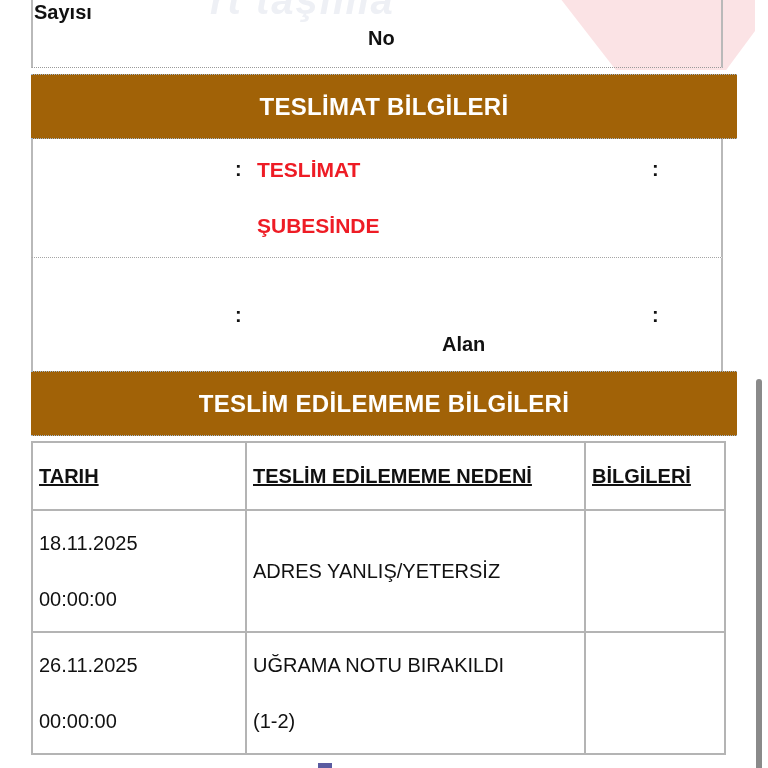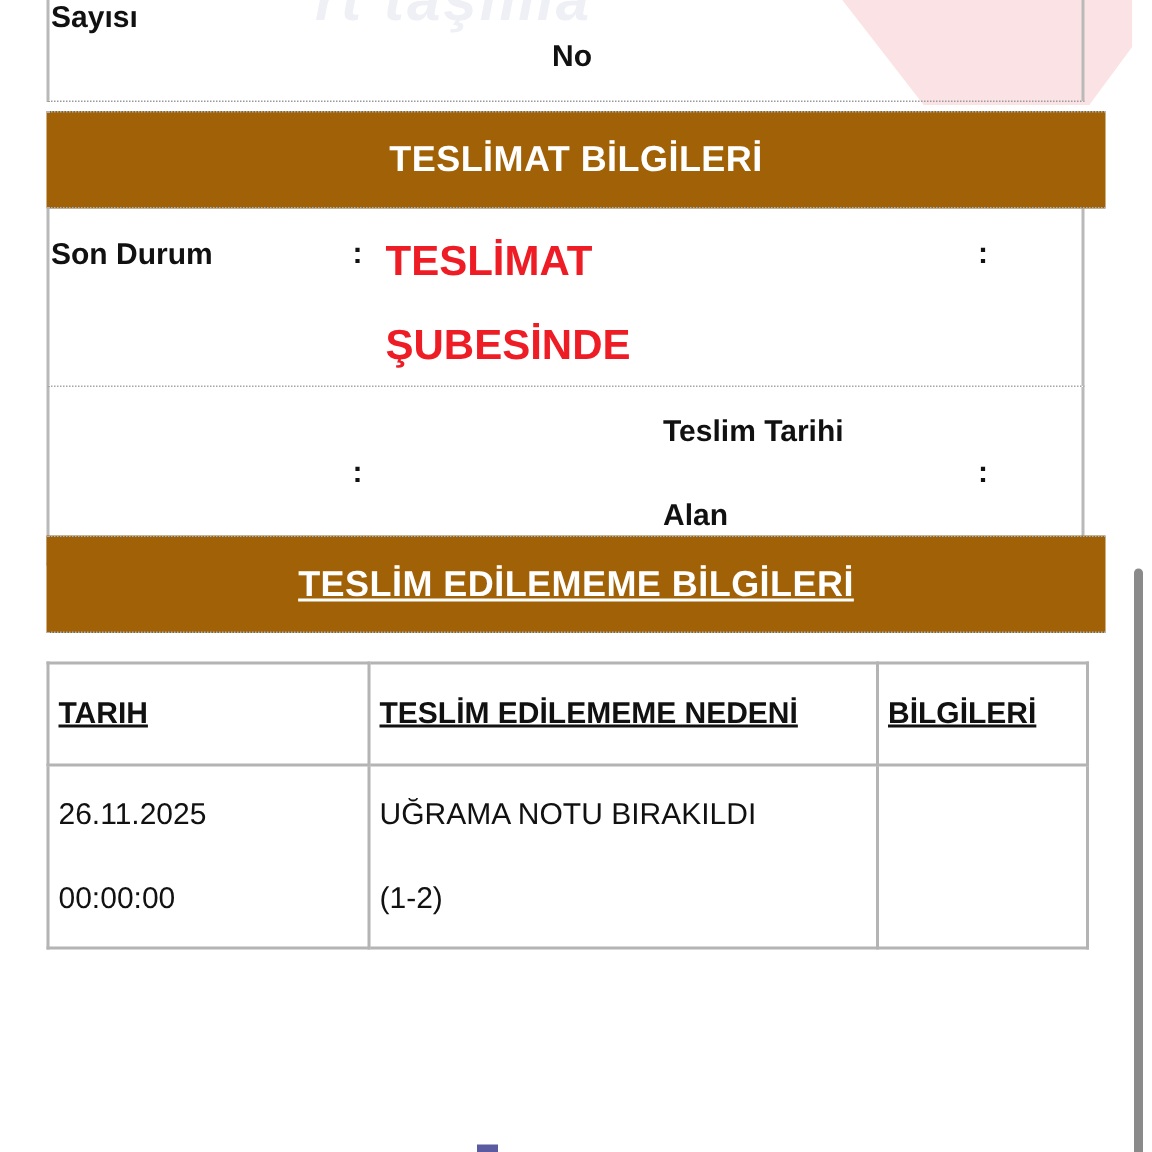--- a/index.html
+++ b/index.html
@@ -50,21 +50,21 @@
 
   
   .info-box {
     position: absolute; left: 31px; width: 692px;
     border-left: 2px solid #b9b9b9; border-right: 2px solid #b9b9b9;
     box-sizing: border-box; z-index: 1; background: transparent;
   }
   .dotted-sep { border-bottom: 1px dotted #a5a5a5; }
   .solid-bottom { border-bottom: 2px solid #b9b9b9; }
 
-  .red { color: #ee1c25; font-weight: bold; font-size: 28px; }
+  .red { color: #ee1c25; font-weight: bold; font-size: 21px; }
   .colon { font-size: 20px; font-weight: bold; }
 
   
   table.nd {
     position: absolute; left: 31px; top: 441px;
     border-collapse: collapse; table-layout: fixed;
     width: 693px; z-index: 2;
   }
   table.nd td, table.nd th {
     border: 2px solid #b4b4b4;
@@ -94,48 +94,56 @@
   <div class="wm-pink"></div>
   <div class="wm-text">rt taşıma</div>
 
   <div class="top-box"></div>
   <div class="abs lbl" style="left:34px; top:0px;">Sayısı</div>
   <div class="abs lbl" style="left:368px; top:26px;">No</div>
 
   <div class="hbar" style="top:74px;">TESLİMAT BİLGİLERİ</div>
 
   <div class="info-box dotted-sep" style="top:139px; height:119px;"></div>
-  <div class="abs lbl" style="left:34px; top:158px;">Son Durum</div>
   <div class="abs colon" style="left:235px; top:158px;">:</div>
   <div class="abs red" style="left:257px; top:158px;">TESLİMAT</div>
   <div class="abs red" style="left:257px; top:214px;">ŞUBESİNDE</div>
   <div class="abs colon" style="left:652px; top:158px;">:</div>
 
   <div class="info-box solid-bottom" style="top:258px; height:119px;"></div>
   <div class="abs colon" style="left:235px; top:304px;">:</div>
-  <div class="abs lbl" style="left:442px; top:276px;">Teslim Tarihi</div>
   <div class="abs lbl" style="left:442px; top:332px;">Alan</div>
   <div class="abs colon" style="left:652px; top:304px;">:</div>
 
-  <div class="hbar" style="top:357px;text-decoration:underline;">TESLİM EDİLEMEME BİLGİLERİ</div>
+  <div class="hbar" style="top:371px;">TESLİM EDİLEMEME BİLGİLERİ</div>
 
   <table class="nd">
     <colgroup>
       <col class="col1">
         <col class="col2">
         <col class="col3">
     </colgroup>
     <thead>
       <tr>
         <th>TARIH</th>
         <th>TESLİM EDİLEMEME NEDENİ</th>
         <th>BİLGİLERİ</th>
       </tr>
     </thead>
     <tbody>
+      <tr>
+        <td>
+          <div>18.11.2025</div>
+          <div>00:00:00</div>
+        </td>
+        <td>
+          <div>ADRES YANLIŞ/YETERSİZ</div>
+        </td>
+        <td></td>
+      </tr>
       <tr>
         <td>
           <div>26.11.2025</div>
           <div>00:00:00</div>
         </td>
         <td>
           <div>UĞRAMA NOTU BIRAKILDI</div>
           <div>(1-2)</div>
         </td>
         <td></td>

